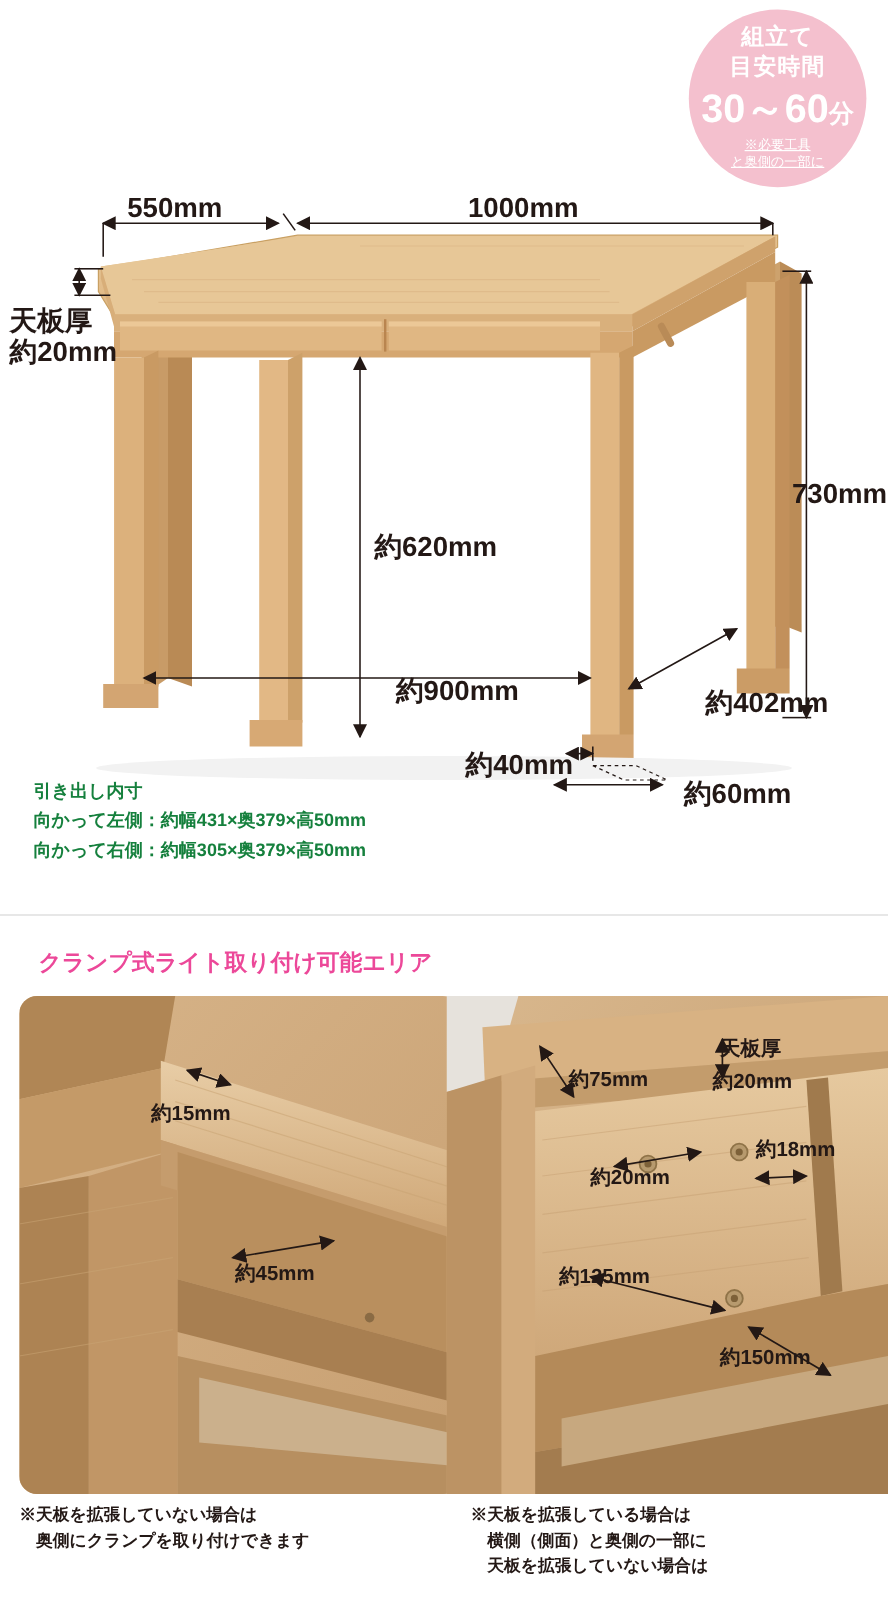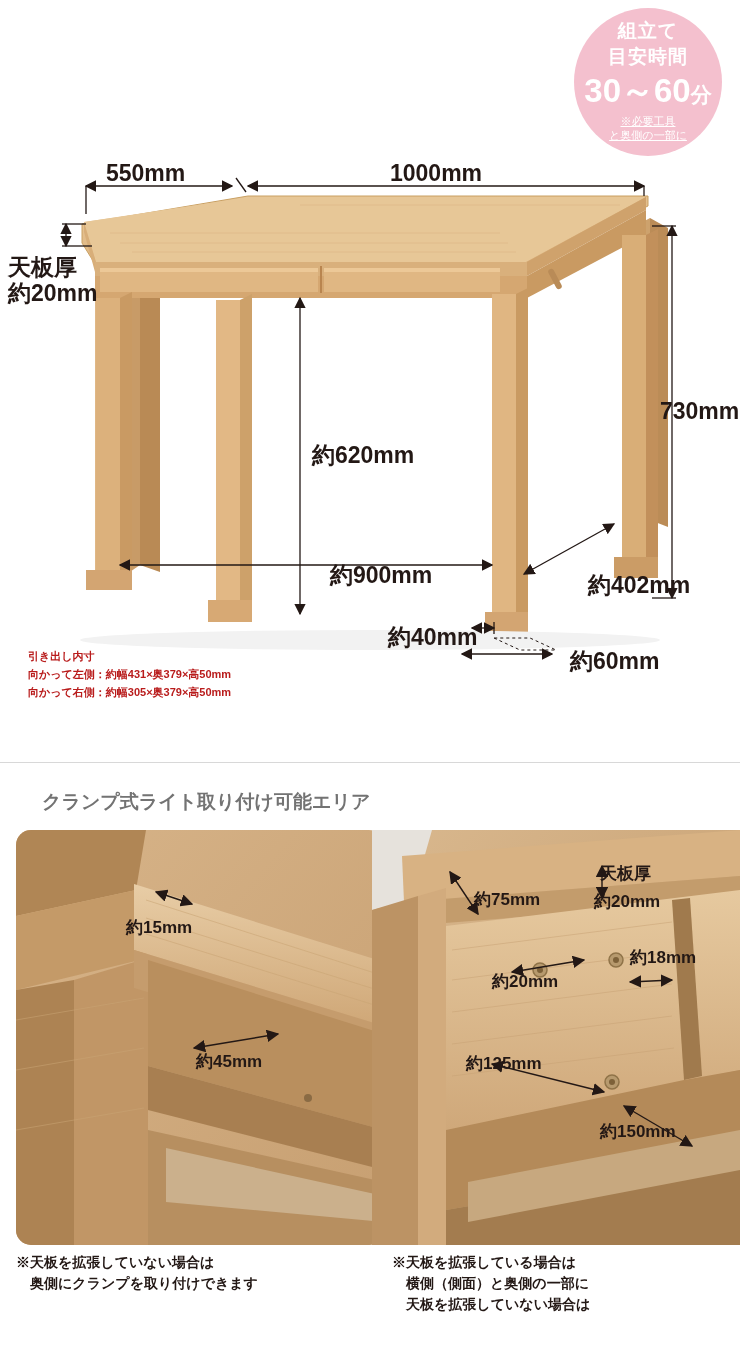--- a/index.html
+++ b/index.html
@@ -80,45 +80,45 @@
     font-weight: bold;
     color: #231815;
     white-space: nowrap;
   }
 
   
   .drawer-note {
     position: absolute;
     left: 28px;
     top: 648px;
-    font-size: 11px;
+    font-size: 15px;
     font-weight: bold;
     line-height: 1.62;
-    color: #b91c1c;
+    color: #15803d;
     white-space: nowrap;
   }
 
   
   .divider {
     position: absolute;
     left: 0;
     top: 762px;
     width: 740px;
     height: 1px;
     background: #d8d8d8;
   }
 
   
   .clamp-title {
     position: absolute;
-    left: 42px;
+    left: 32px;
     top: 789px;
     font-size: 19px;
     font-weight: bold;
-    color: #737373;
+    color: #ec4899;
   }
 
   .photos {
     position: absolute;
     top: 830px;
     left: 0;
     width: 740px;
     height: 415px;
   }
   .photo {

